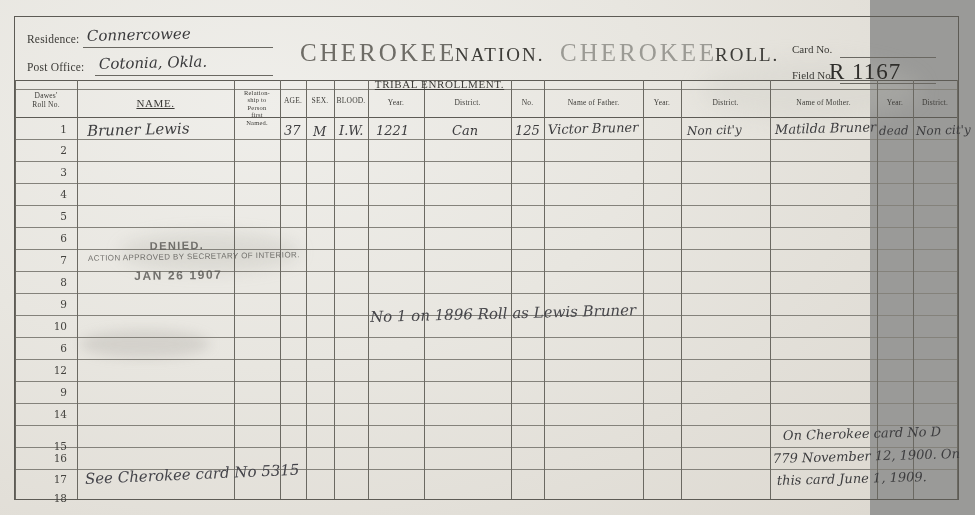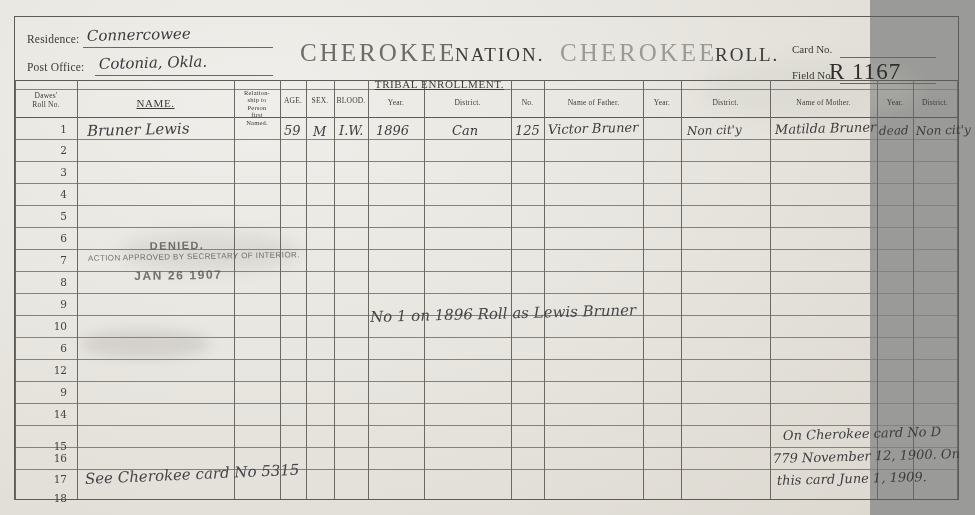--- a/index.html
+++ b/index.html
@@ -335,24 +335,24 @@
     <span class="rownum" style="left:-8px; top:262px;">6</span>
     <span class="rownum" style="left:-8px; top:284px;">12</span>
     <span class="rownum" style="left:-8px; top:306px;">9</span>
     <span class="rownum" style="left:-8px; top:328px;">14</span>
     <span class="rownum" style="left:-8px; top:360px;">15</span>
     <span class="rownum" style="left:-8px; top:372px;">16</span>
     <span class="rownum" style="left:-8px; top:393px;">17</span>
     <span class="rownum" style="left:-8px; top:412px;">18</span>
 
     <span class="hw big tilt" style="left:72px; top:42px;">Bruner Lewis</span>
-    <span class="hw mid" style="left:269px; top:43px;">59</span>
+    <span class="hw mid" style="left:269px; top:43px;">37</span>
     <span class="hw mid" style="left:298px; top:44px;">M</span>
     <span class="hw mid" style="left:324px; top:43px;">I.W.</span>
-    <span class="hw mid" style="left:361px; top:43px;">1896</span>
+    <span class="hw mid" style="left:361px; top:43px;">1221</span>
     <span class="hw mid" style="left:437px; top:43px;">Can</span>
     <span class="hw mid" style="left:500px; top:43px;">125</span>
     <span class="hw mid tilt" style="left:533px; top:42px;">Victor Bruner</span>
     <span class="hw small tilt" style="left:672px; top:44px;">Non cit'y</span>
     <span class="hw mid tilt" style="left:760px; top:42px;">Matilda Bruner</span>
     <span class="hw small tilt" style="left:864px; top:44px;">dead</span>
     <span class="hw small tilt" style="left:901px; top:44px;">Non cit'y</span>
 
     <span class="hw big tilt" style="left:355px; top:228px; color:#46464a;">No 1 on 1896 Roll as Lewis Bruner</span>
 

